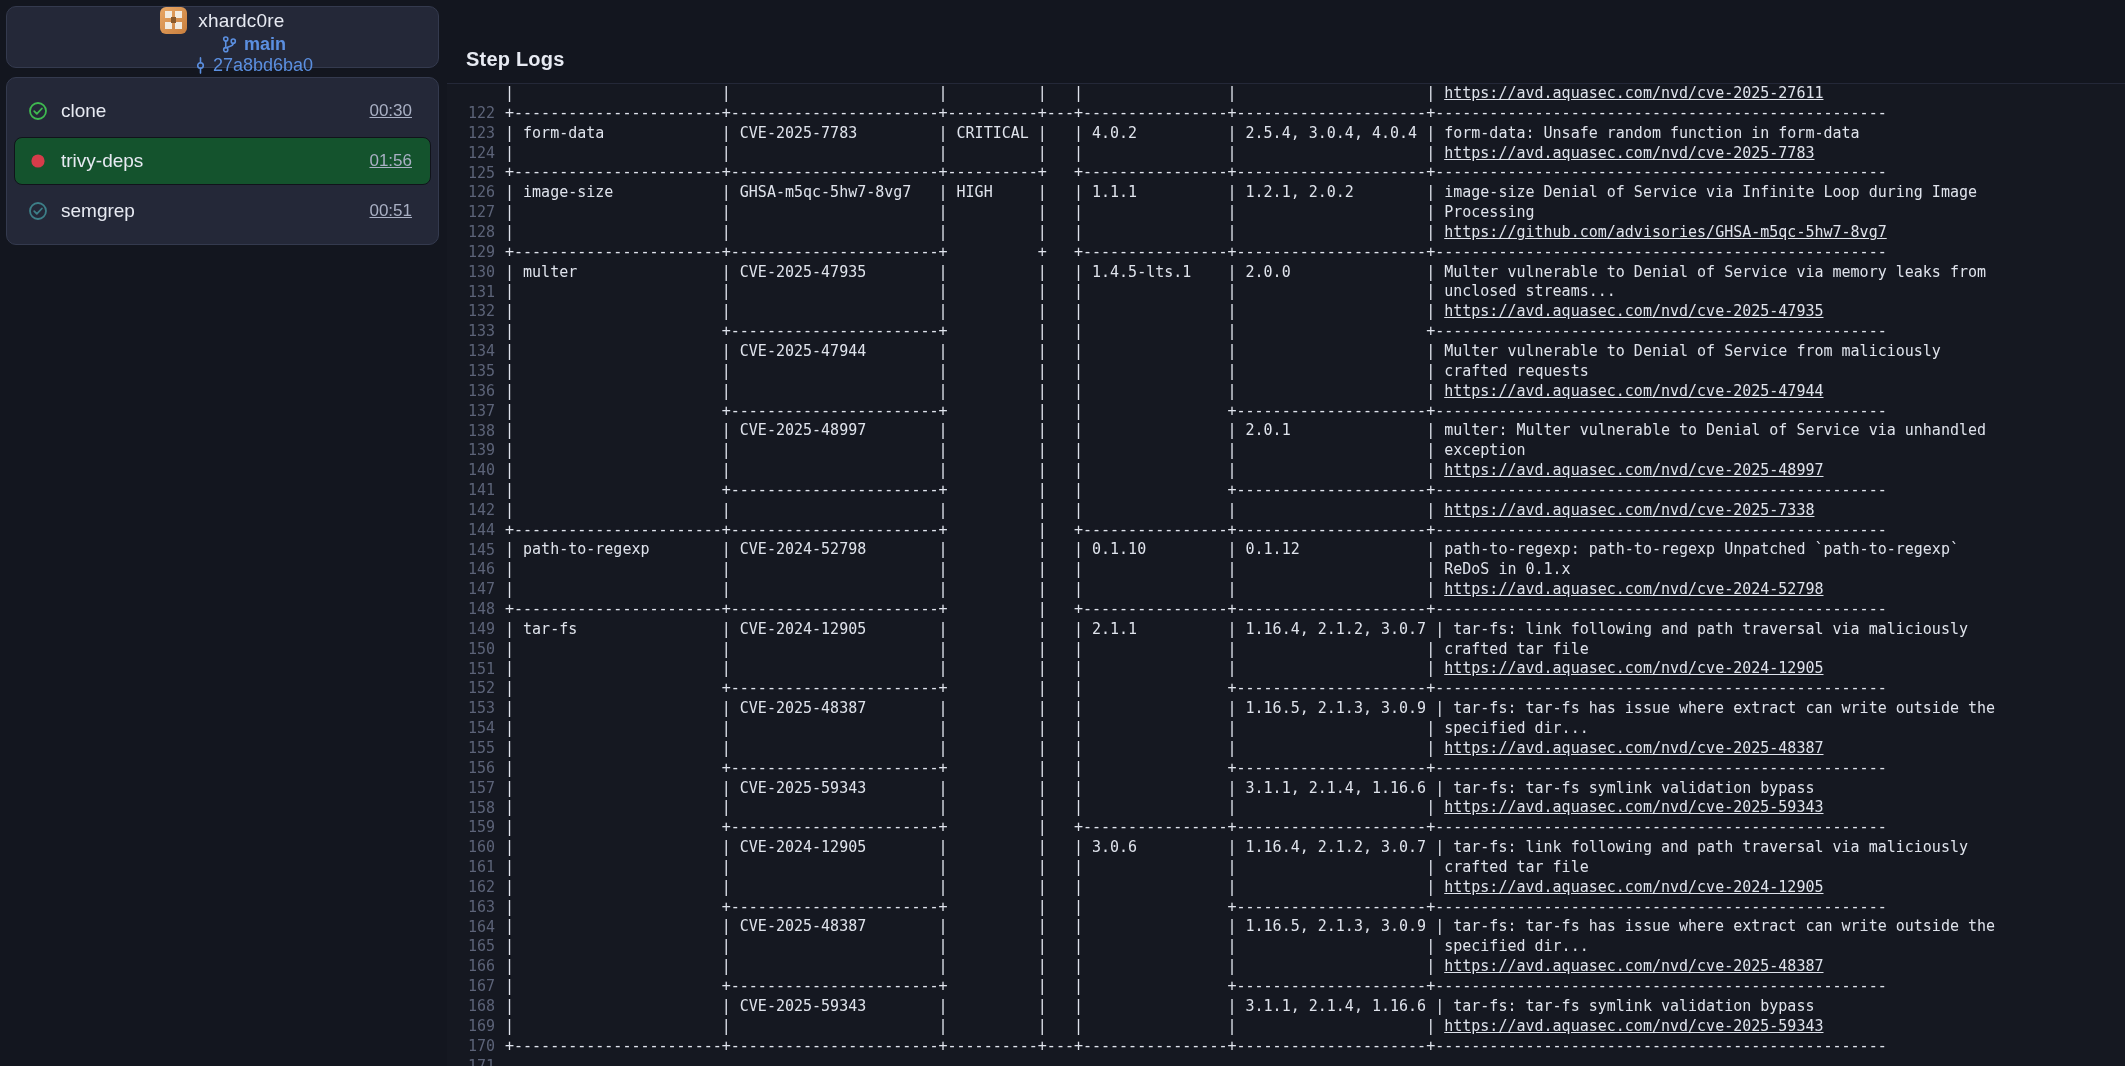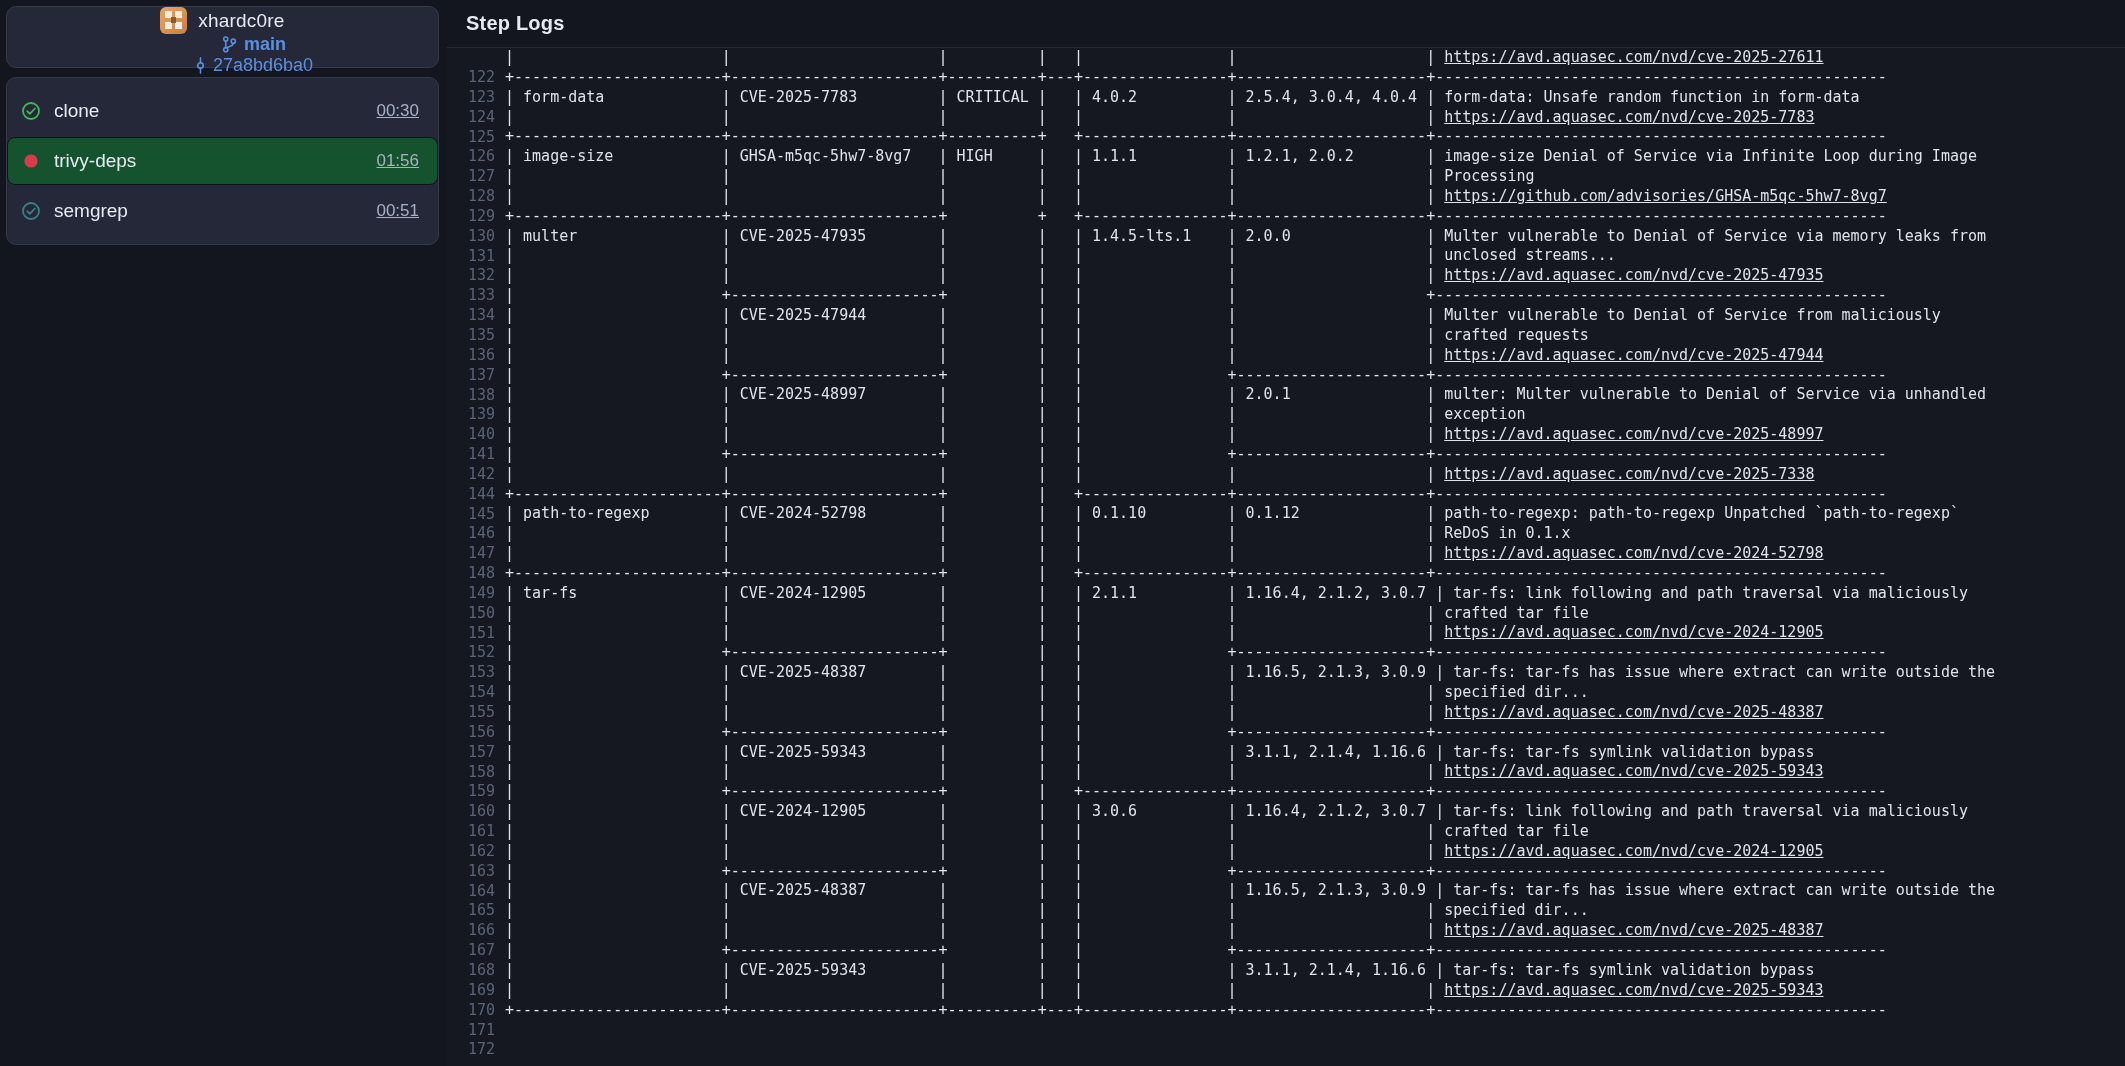--- a/index.html
+++ b/index.html
@@ -47,21 +47,21 @@
   .repo-name { color:#e7eaf2; font-size:19px; letter-spacing:.2px; }
   .repo-branch { display:flex; align-items:center; gap:7px; margin-left:63px;font-weight:bold; }
   .repo-commit { display:flex; align-items:center; gap:6px; margin-left:62px; }
   .branch-text, .commit-text { color:#5b8fe0; font-size:18px; }
   .icon-svg { display:block; }
 
   .steps-card {
     background: #242838;
     border: 1px solid #343a4e;
     border-radius: 10px;
-    padding: 9px 0;
+    padding: 9px 7px;
     display: flex; flex-direction: column; gap: 2px;
   }
   .step {
     height: 48px;
     display: flex; align-items: center;
     padding: 0 18px 0 14px;
     border-radius: 8px;
     border: 1.5px solid transparent;
     gap: 14px;
   }
@@ -79,20 +79,21 @@
   
   .main {
     flex: 1; display: flex; flex-direction: column;
     background: #13161f;
     min-width: 0;
   }
   .main-header {
     height: 47px; flex: 0 0 47px;
     display: flex; align-items: center;
     padding-left: 19px;
+    margin-top: 36px;
   }
   .main-title { color:#e7eaf2; font-size:20px; font-weight:bold; letter-spacing:.2px; }
 
   .log-wrap {
     flex: 1;
     background: #151821;
     border-top: 1px solid #242838;
     position: relative;
     overflow: hidden;
     display: flex;

